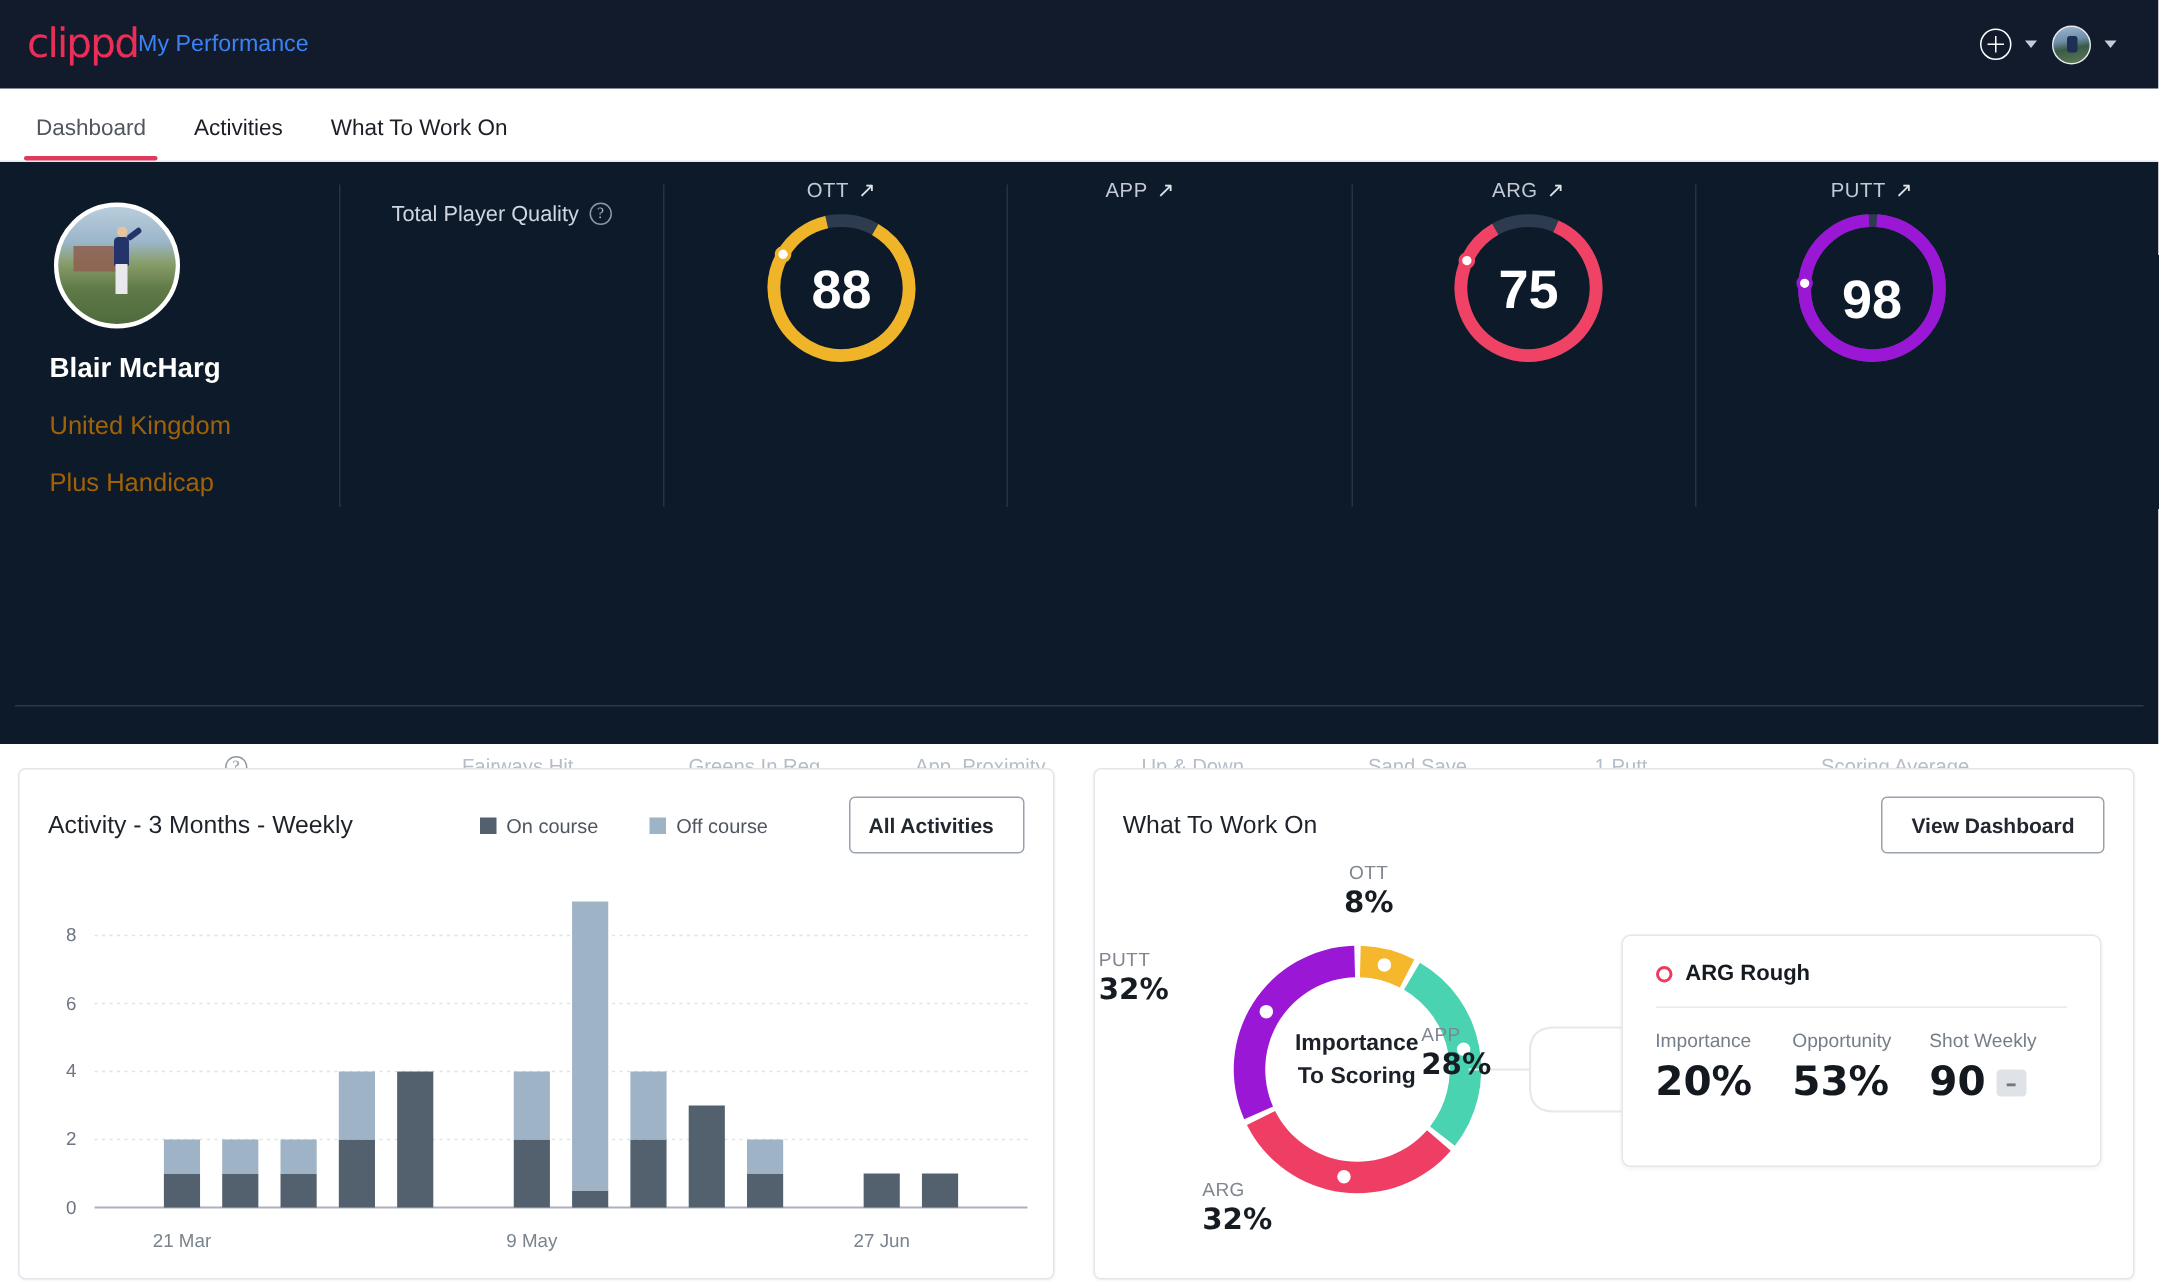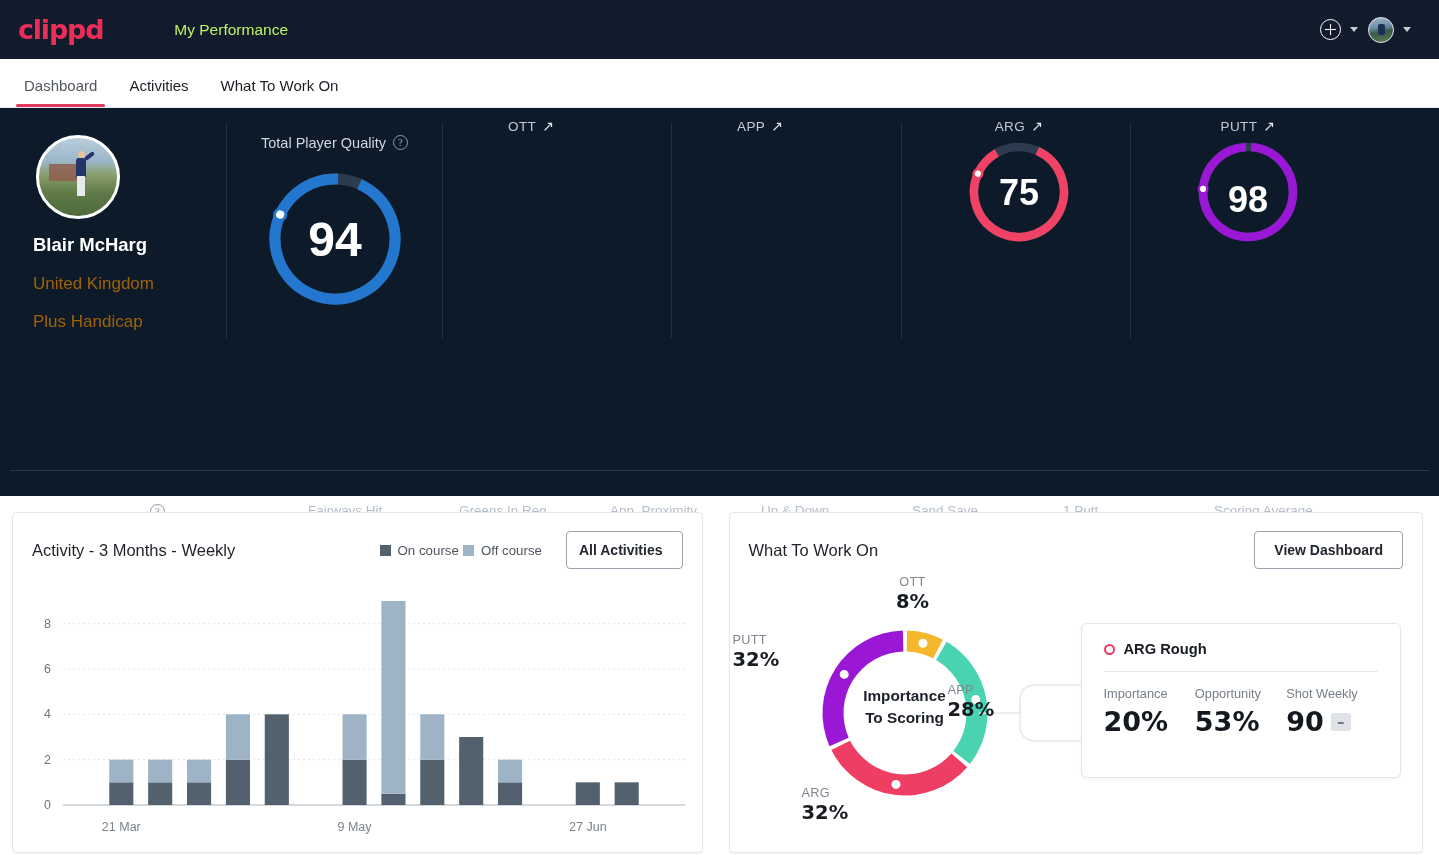--- a/index.html
+++ b/index.html
@@ -10,26 +10,26 @@
     overflow: hidden;
   }
 
   
   .topbar {
     height: 59px; background: #111b2b;
     display: flex; align-items: center; padding: 0 18px;
     position: relative;
   }
   .logo {
-    font-size: 27px; font-weight: bold; color: #ec2d58;
+    font-size: 27px; font-weight: normal; color: #ec2d58;
     letter-spacing: -1.2px; font-family: "DejaVu Sans", sans-serif;
     margin-left: 0px;
   }
   .nav-title {
-    color: #bef264; font-size: 15.5px; margin-left: 71px;
+    color: #3b82f6; font-size: 15.5px; 
   }
   .topbar-right {
     margin-left: auto; display: flex; align-items: center; gap: 0px;
   }
   .plus-circle {
     width: 21px; height: 21px; border: 1.7px solid #ffffff;
     border-radius: 50%; position: relative; display:inline-block;
   }
   .plus-circle::before, .plus-circle::after {
     content:""; position: absolute; background: #fff;
@@ -165,21 +165,21 @@
   .card {
     background: #fff; border: 1px solid #e2e6eb; border-radius: 5px;
     box-shadow: 0 1px 2px rgba(20,30,50,.05);
   }
   .card-left { width: 691px; height: 341px; position: relative; }
   .card-right { width: 695px; height: 341px; position: relative; }
   .card-head {
     display: flex; align-items: center; padding: 18px 19px 0 19px;
   }
   .card-title { font-size: 16.5px; color: #1e222a; }
-  .legend { margin-left: auto; display: flex; align-items: center; gap: 4px; justify-content: space-between; }
+  .legend { margin-left: auto; display: flex; align-items: center; gap: 34px; justify-content: space-between; }
   .legend-item { display: flex; align-items: center; gap: 7px; font-size: 13.3px; color: #4f5661; }
   .swatch { width: 11px; height: 11px; }
   .btn-outline {
     border: 1px solid #9aa2ad; border-radius: 4px; background: #fff;
     font-size: 14px; color: #23272f; padding: 10px 19px; cursor: pointer;
     font-family: "Liberation Sans", sans-serif; font-weight: 600;
   }
   .head-btn { margin-left: 20px; padding-left: 12px; }
 
   
@@ -259,35 +259,33 @@
         <span>Total Player Quality</span>
         <span class="qmark">?</span>
       </div>
 
       <div class="vdivider" style="left:0px;"></div>
       <div class="vdivider" style="left:216px;"></div>
       <div class="vdivider" style="left:445px;"></div>
       <div class="vdivider" style="left:675px;"></div>
       <div class="vdivider" style="left:904px;"></div>
 
-      <div class="gauge-wrap" style="left:38px; top:60px;">
-        <div class="gauge">
-          <svg width="142" height="142" viewBox="0 0 142 142">
-            <circle cx="71" cy="71" r="60" fill="none" stroke="#2c3c4e" stroke-width="11"></circle>
-            <circle id="ring-tpq" cx="71" cy="71" r="60" fill="none" stroke="#2377ce" stroke-width="11" stroke-linecap="butt" transform="rotate(-66 71 71)" stroke-dasharray="354.3716513249286 376.99111843077515"></circle>
-            <circle id="knob-tpq" cx="71" cy="11" r="5.6" fill="#ffffff" stroke="#2377ce" stroke-width="3" transform="rotate(-66 71 71)"></circle>
-          </svg>
-          <div class="val" style="font-size:48px;">94</div>
-        </div>
-      </div>
 
       <div class="gauge-wrap" style="left:282px; top:10px;">
         <div class="gauge-cap">
           <span>OTT</span>
           <span class="arrow-up">↗</span>
+        </div>
+        <div class="gauge">
+          <svg width="106" height="106" viewBox="0 0 106 106">
+            <circle cx="53" cy="53" r="45" fill="none" stroke="#2c3c4e" stroke-width="8.5"></circle>
+            <circle id="ring-ott" cx="53" cy="53" r="45" fill="none" stroke="#f0b429" stroke-width="8.5" stroke-linecap="butt" transform="rotate(-60 53 53)" stroke-dasharray="248.81413816431163 282.7433388230814"></circle>
+            <circle id="knob-ott" cx="53" cy="8" r="4.3" fill="#ffffff" stroke="#f0b429" stroke-width="2.4" transform="rotate(-60 53 53)"></circle>
+          </svg>
+          <div class="val" style="font-size:36px; top:1px;">88</div>
         </div>
       </div>
 
       <div class="gauge-wrap" style="left:511px; top:10px;">
         <div class="gauge-cap">
           <span>APP</span>
           <span class="arrow-up">↗</span>
         </div>
       </div>
 

